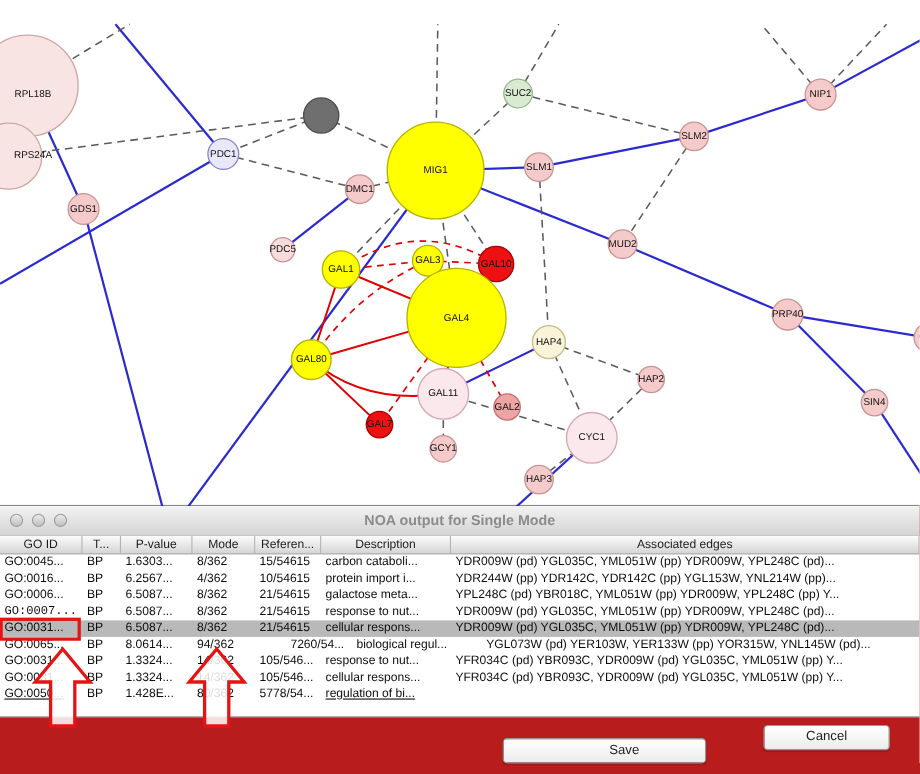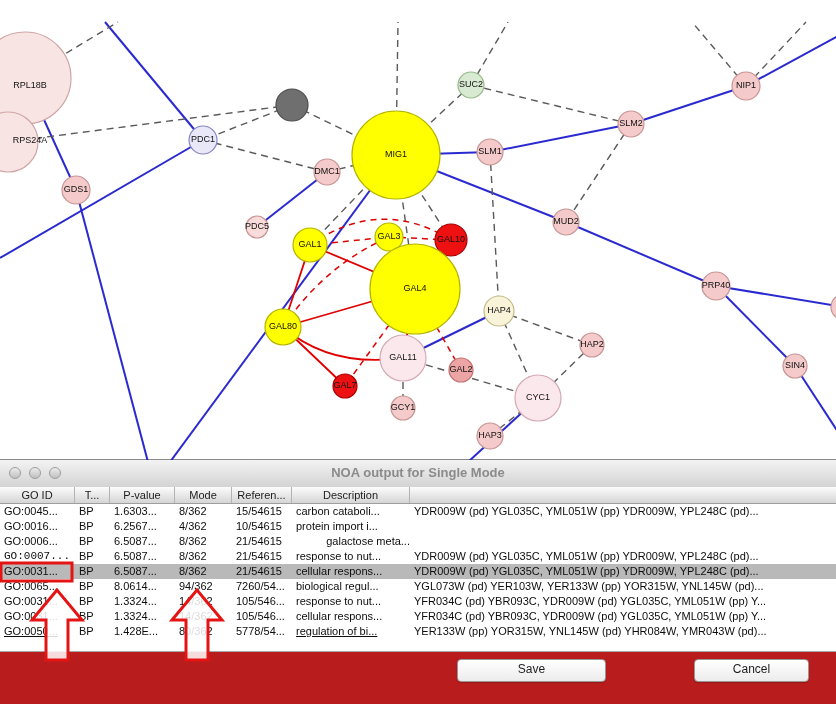--- a/index.html
+++ b/index.html
@@ -157,46 +157,49 @@
     <span class="title">NOA output for Single Mode</span>
   </div>
   <div id="table">
     <div id="thead">
         <div class="th" style="width: 75px;">GO ID</div>
         <div class="th" style="width: 35px;">T...</div>
         <div class="th" style="width: 65px;">P-value</div>
         <div class="th" style="width: 57px;">Mode</div>
         <div class="th" style="width: 60px;">Referen...</div>
         <div class="th" style="width: 118px;">Description</div>
+        <div class="th" style="width: 426px;">Associated edges</div>
       </div>
     <div id="tbody">
         <div class="tr">
           <div class="td" style="width: 75px;">GO:0045...</div>
           <div class="td" style="width: 35px;">BP</div>
           <div class="td" style="width: 65px;">1.6303...</div>
           <div class="td" style="width: 57px;">8/362</div>
           <div class="td" style="width: 60px;">15/54615</div>
           <div class="td" style="width: 118px;">carbon cataboli...</div>
           <div class="td" style="width: 426px;">YDR009W (pd) YGL035C, YML051W (pp) YDR009W, YPL248C (pd)...</div>
         </div>
         <div class="tr">
           <div class="td" style="width: 75px;">GO:0016...</div>
           <div class="td" style="width: 35px;">BP</div>
           <div class="td" style="width: 65px;">6.2567...</div>
           <div class="td" style="width: 57px;">4/362</div>
           <div class="td" style="width: 60px;">10/54615</div>
           <div class="td" style="width: 118px;">protein import i...</div>
+          <div class="td" style="width: 426px;">YDR244W (pp) YDR142C, YDR142C (pp) YGL153W, YNL214W (pp)...</div>
         </div>
         <div class="tr">
           <div class="td" style="width: 75px;">GO:0006...</div>
           <div class="td" style="width: 35px;">BP</div>
           <div class="td" style="width: 65px;">6.5087...</div>
           <div class="td" style="width: 57px;">8/362</div>
           <div class="td" style="width: 60px;">21/54615</div>
-          <div class="td" style="width: 118px; text-align: right;">galactose meta...</div>
+          <div class="td" style="width: 118px;">galactose meta...</div>
+          <div class="td" style="width: 426px;">YPL248C (pd) YBR018C, YML051W (pp) YDR009W, YPL248C (pp) Y...</div>
         </div>
         <div class="tr">
           <div class="td" style="width: 75px; font-family: Liberation Mono, monospace;">GO:0007...</div>
           <div class="td" style="width: 35px;">BP</div>
           <div class="td" style="width: 65px;">6.5087...</div>
           <div class="td" style="width: 57px;">8/362</div>
           <div class="td" style="width: 60px;">21/54615</div>
           <div class="td" style="width: 118px;">response to nut...</div>
           <div class="td" style="width: 426px;">YDR009W (pd) YGL035C, YML051W (pp) YDR009W, YPL248C (pd)...</div>
         </div>
@@ -207,21 +210,21 @@
           <div class="td" style="width: 57px;">8/362</div>
           <div class="td" style="width: 60px;">21/54615</div>
           <div class="td" style="width: 118px;">cellular respons...</div>
           <div class="td" style="width: 426px;">YDR009W (pd) YGL035C, YML051W (pp) YDR009W, YPL248C (pd)...</div>
         </div>
         <div class="tr">
           <div class="td" style="width: 75px;">GO:0065...</div>
           <div class="td" style="width: 35px;">BP</div>
           <div class="td" style="width: 65px;">8.0614...</div>
           <div class="td" style="width: 57px;">94/362</div>
-          <div class="td" style="width: 60px;">7260/54...</div>
+          <div class="td" style="width: 60px; margin-left: 28px;">7260/54...</div>
           <div class="td" style="width: 118px;">biological regul...</div>
           <div class="td" style="width: 426px;">YGL073W (pd) YER103W, YER133W (pp) YOR315W, YNL145W (pd)...</div>
         </div>
         <div class="tr">
           <div class="td" style="width: 75px;">GO:0031...</div>
           <div class="td" style="width: 35px;">BP</div>
           <div class="td" style="width: 65px;">1.3324...</div>
           <div class="td" style="width: 57px;">14/362</div>
           <div class="td" style="width: 60px;">105/546...</div>
           <div class="td" style="width: 118px;">response to nut...</div>
@@ -236,25 +239,24 @@
           <div class="td" style="width: 118px;">cellular respons...</div>
           <div class="td" style="width: 426px;">YFR034C (pd) YBR093C, YDR009W (pd) YGL035C, YML051W (pp) Y...</div>
         </div>
         <div class="tr">
           <div class="td" style="width: 75px; text-decoration: underline;">GO:0050...</div>
           <div class="td" style="width: 35px;">BP</div>
           <div class="td" style="width: 65px;">1.428E...</div>
           <div class="td" style="width: 57px;">80/362</div>
           <div class="td" style="width: 60px;">5778/54...</div>
           <div class="td" style="width: 118px; text-decoration: underline;">regulation of bi...</div>
-          <div class="td" style="width: 426px;">YER133W (pp) YOR315W, YNL145W (pd) YHR084W, YMR043W (pd)...</div>
         </div>
       </div>
   </div>
-  <div class="btn" style="left:457px;top:199px;width:147px;">Save</div>
+  <div class="btn" style="left:457px;top:211px;width:147px;padding-left:36px;">Save</div>
   <div class="btn" style="left:694px;top:199px;width:113px;">Cancel</div>
 </div>
 
 <svg id="annotations" width="836" height="704" viewBox="0 0 836 704">
     <rect x="1" y="563" width="71" height="18" fill="none" stroke="#e41414" stroke-width="3"></rect>
     <polygon points="57,590 32,620 46,620 46,660 68,660 68,620 82,620" fill="rgba(255,255,255,0.85)" stroke="#e41414" stroke-width="3"></polygon>
     <polygon points="197,590 172,620 186,620 186,660 208,660 208,620 222,620" fill="rgba(255,255,255,0.85)" stroke="#e41414" stroke-width="3"></polygon>
   </svg>
 
 </body></html>

